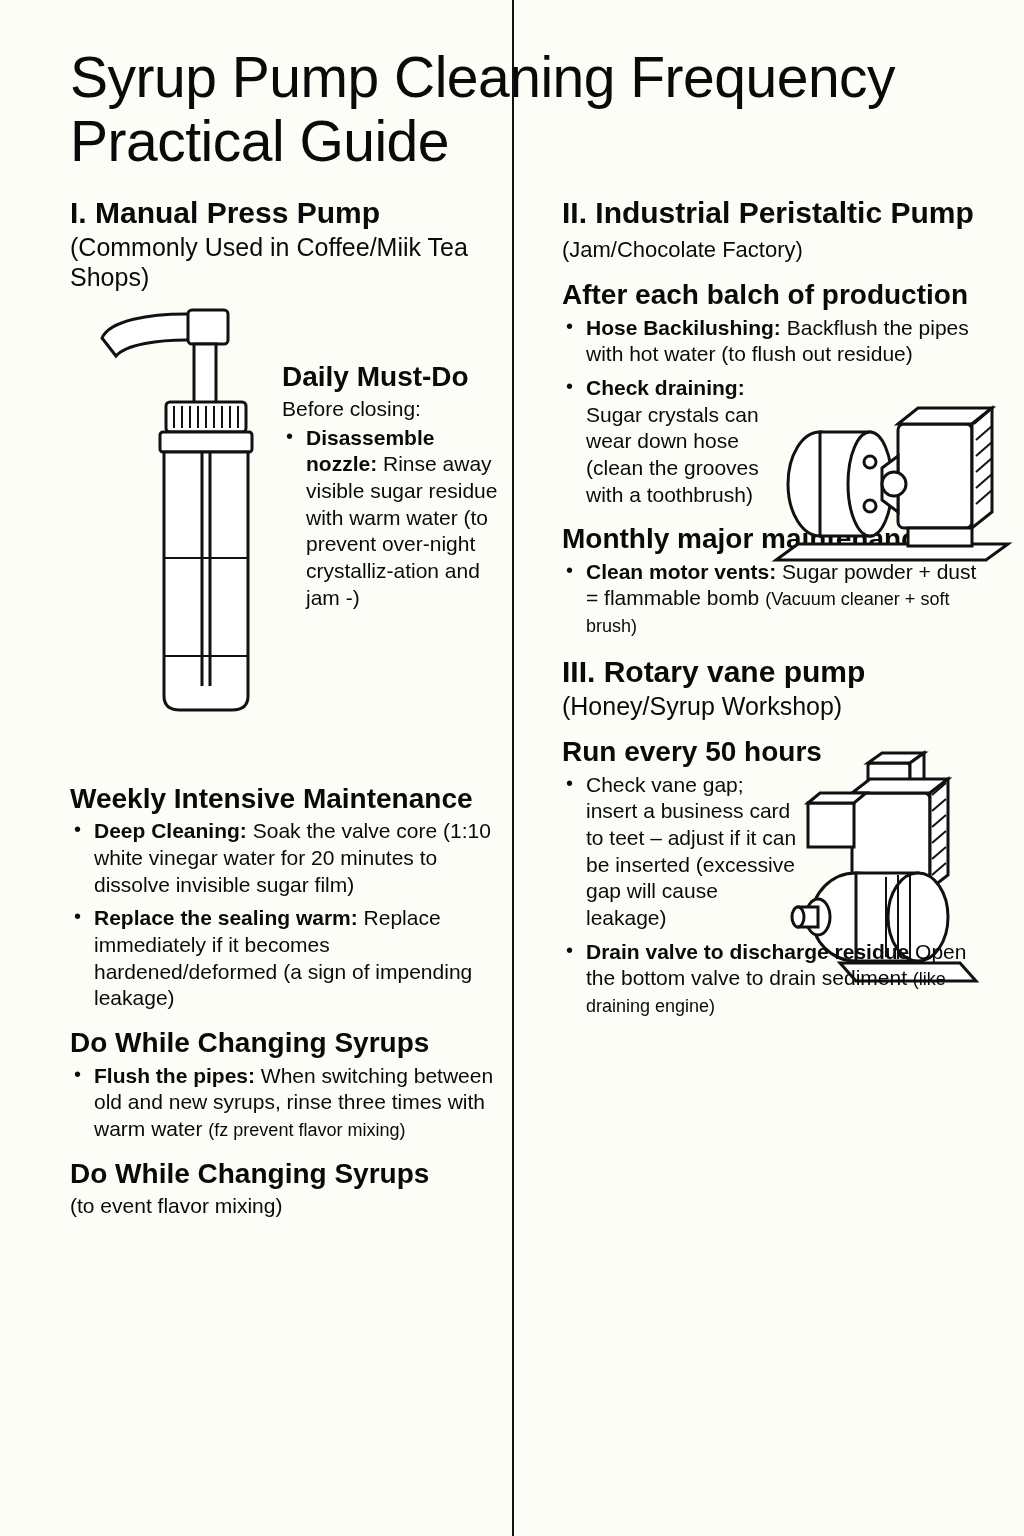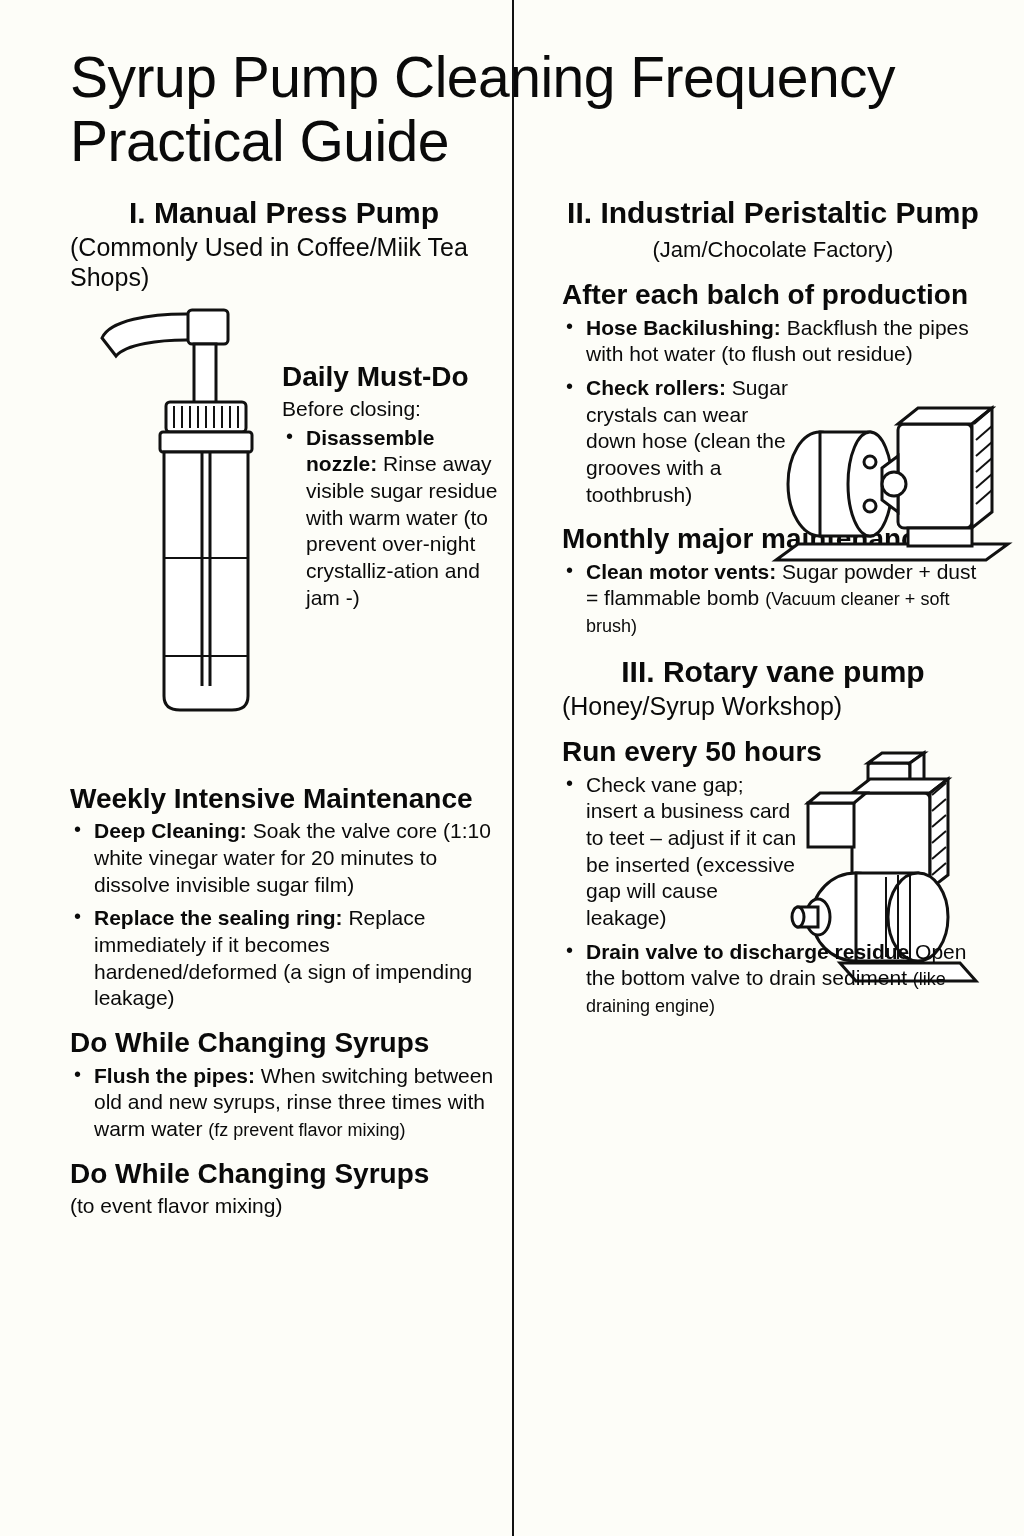--- a/index.html
+++ b/index.html
@@ -50,21 +50,20 @@
   .col-right {
     width: 470px;
     padding-left: 44px;
     box-sizing: border-box;
   }
   h2.sec {
     font-size: 30px;
     font-weight: bold;
     margin: 0 0 2px 0;
     line-height: 1.14;
-    text-align: center;
   }
   .sec-sub {
     font-size: 25px;
     line-height: 1.2;
     margin: 0 0 6px 0;
   }
   .sec-inline {
     font-size: 22px;
     font-weight: normal;
   }
@@ -196,21 +195,21 @@
           </ul>
         </div>
       </div>
 
       <h3 class="sub">Weekly Intensive Maintenance</h3>
       <ul>
         <li>
           <b>Deep Cleaning:</b><span> Soak the valve core (1:10 white vinegar water for 20 minutes to dissolve invisible sugar film)</span>
         </li>
         <li>
-          <b>Replace the sealing ring:</b><span> Replace immediately if it becomes hardened/deformed (a sign of impending leakage)</span>
+          <b>Replace the sealing warm:</b><span> Replace immediately if it becomes hardened/deformed (a sign of impending leakage)</span>
         </li>
       </ul>
 
       <h3 class="sub">Do While Changing Syrups</h3>
       <ul>
         <li>
           <b>Flush the pipes:</b><span> When switching between old and new syrups, rinse three times with warm water </span><span class="small">(fz prevent flavor mixing)</span>
         </li>
       </ul>
 
@@ -224,21 +223,21 @@
       <h2 class="sec"><span>II. Industrial Peristaltic Pump</span> <span class="sec-inline">(Jam/Chocolate Factory)</span></h2>
 
       <div class="peri-wrap">
 
         <h3 class="sub">After each balch of production</h3>
         <ul>
           <li>
             <b>Hose Backilushing:</b><span> Backflush the pipes with hot water (to flush out residue)</span>
           </li>
           <li class="narrow-li">
-            <b>Check rollers:</b><span> Sugar crystals can wear down hose (clean the grooves with a toothbrush)</span>
+            <b>Check draining:</b><span> Sugar crystals can wear down hose (clean the grooves with a toothbrush)</span>
           </li>
         </ul>
 
         <div class="peri-fig" style="top:110px">
           <svg viewBox="0 0 260 200" width="260" height="200" fill="none" stroke="#111" stroke-width="3">
 
             <path d="M18 172 L228 172 L250 156 L40 156 Z" fill="#fff"></path>
 
             <rect x="140" y="36" width="74" height="104" rx="6" fill="#fff"></rect>
             <path d="M140 36 L160 20 L234 20 L214 36 Z" fill="#fff"></path>

